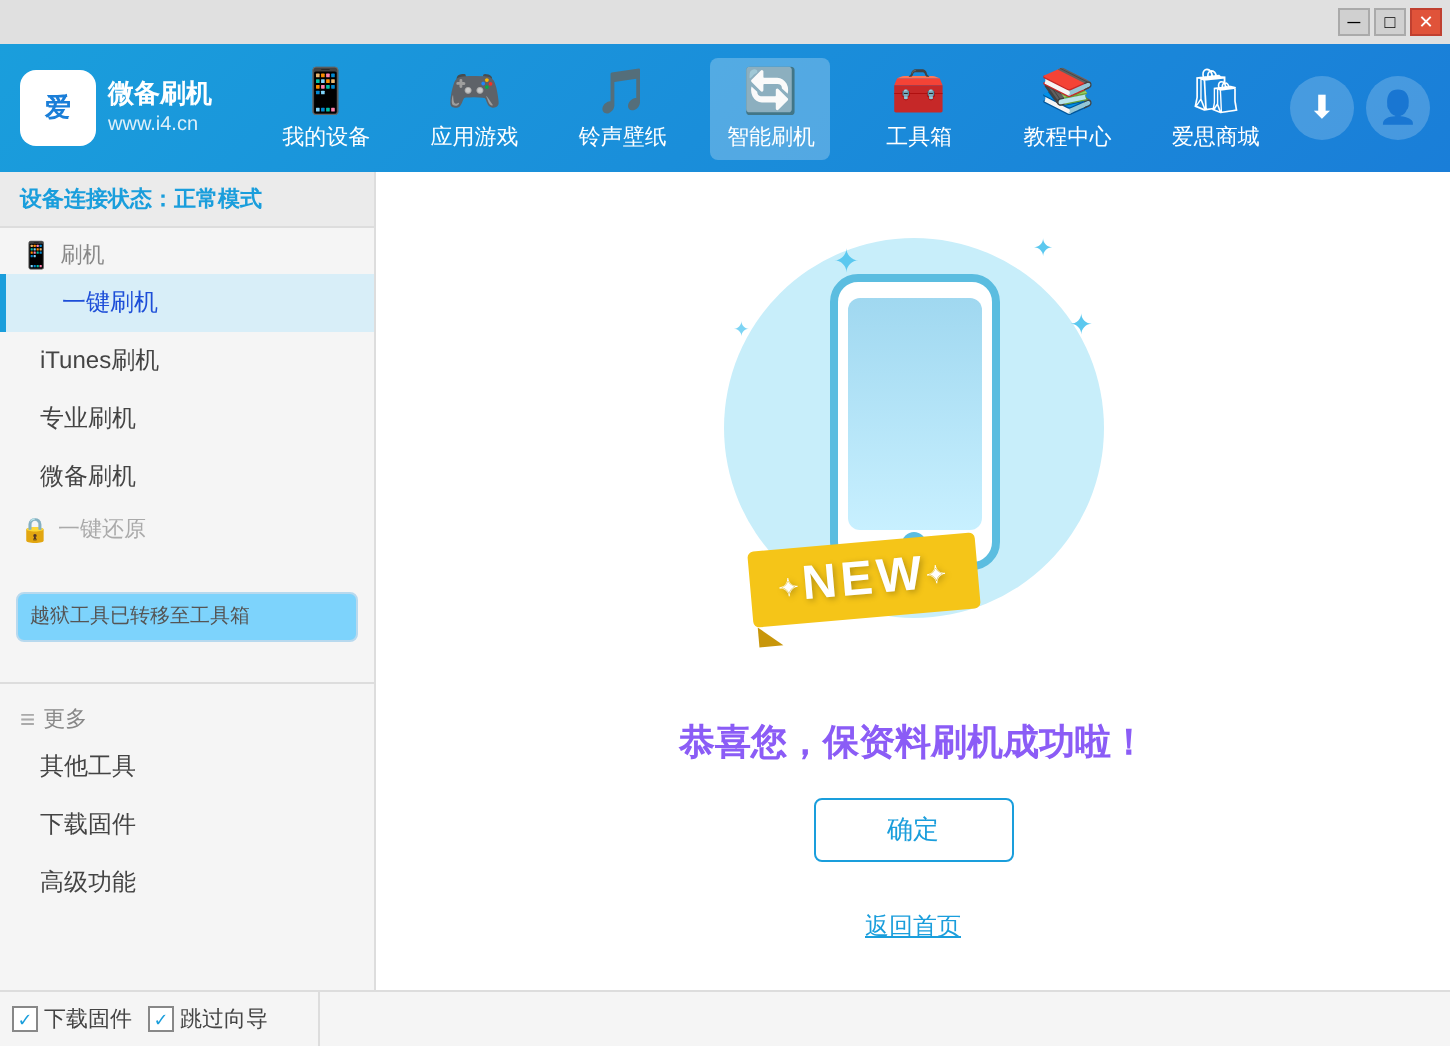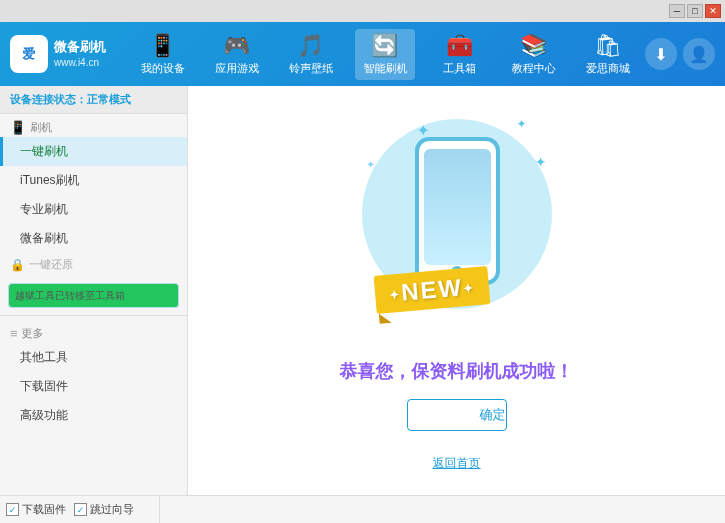--- a/index.html
+++ b/index.html
@@ -101,37 +101,37 @@
     }
     .sidebar-section-label .sec-icon { margin-right: 4px; font-size: 13px; color: #aaa; }
 
     .sidebar-item {
       padding: 6px 10px 6px 20px;
       font-size: 12px; color: #444; cursor: pointer;
       white-space: nowrap;
     }
     .sidebar-item.active {
       background: #d8eef8;
-      color: #15803d;
+      color: #1d4ed8;
       border-left: 3px solid #1a9edc;
-      padding-left: 17px;
+      padding-left: 28px;
     }
 
     .sidebar-divider { height: 1px; background: #ddd; margin: 4px 0; }
 
     .sidebar-locked {
       display: flex; align-items: center;
       padding: 4px 10px;
       font-size: 11px; color: #aaa;
     }
     .sidebar-locked .lock-icon { margin-right: 4px; font-size: 12px; }
 
     .sidebar-notice {
-      margin: 7px 8px;
-      background: #22c55e;
+      margin: 20px 8px;
+      background: #7dd3fc;
       border: 1px solid #b8d9ee;
       border-radius: 4px;
       padding: 4px 6px;
       font-size: 10px; color: #555;
       line-height: 1.5;
     }
 
     
     .content {
       flex: 1;
@@ -157,21 +157,21 @@
 
     .confirm-btn {
       width: 100px; height: 32px;
       border: 1px solid #1a9edc;
       color: #1a9edc;
       background: #fff;
       border-radius: 4px;
       font-size: 13px;
       cursor: pointer;
       margin-bottom: 24px;
-      display: flex; align-items: center; justify-content: flex-end;
+      display: flex; align-items: center; justify-content: center;
     }
 
     .back-link {
       font-size: 12px; color: #1a9edc; cursor: pointer;
       text-decoration: underline;
     }
 
     .bottom-wrapper {
       position: relative;
       height: 80px;

